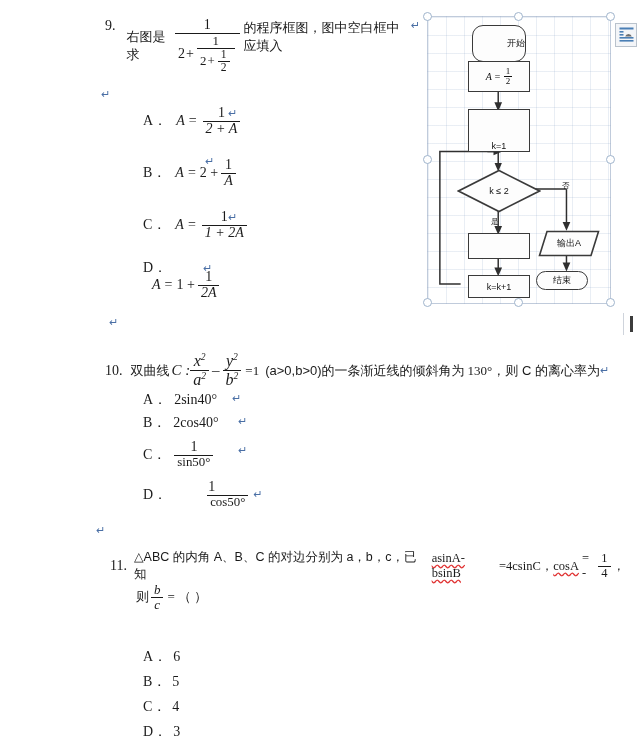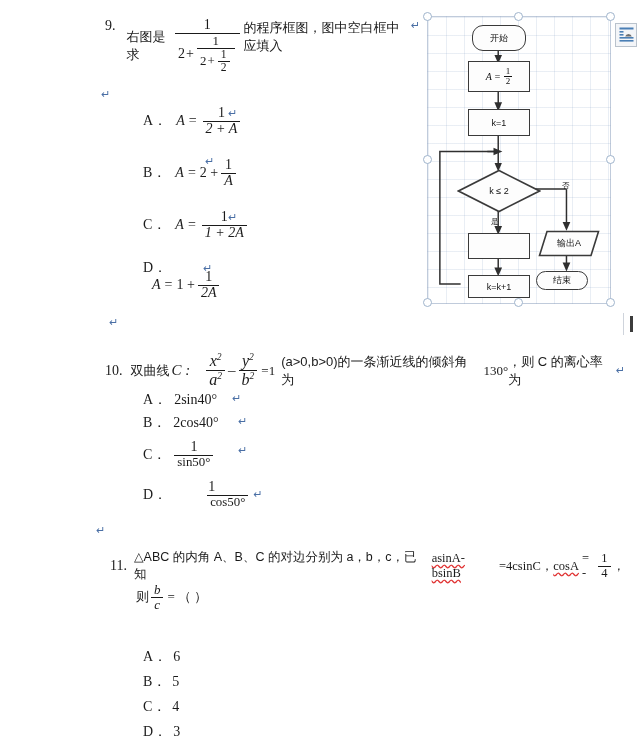--- a/index.html
+++ b/index.html
@@ -250,35 +250,35 @@
       <path d="M33 270 L12 270 L12 136 L68 136" stroke-width="1.5"></path>
       <path d="M60 136 L71 136" marker-end="url(#ar)"></path>
 
       <path d="M103 174 L140 174"></path>
       <line x1="140" y1="174" x2="140" y2="212" marker-end="url(#ar)"></line>
 
       <line x1="140" y1="240" x2="140" y2="253" marker-end="url(#ar)"></line>
     </g>
   </svg>
 
-  <div class="fnode term" style="left:44px; top:8px; width:54px; height:26px;">
+  <div class="fnode term" style="left:44px; top:8px; width:54px; height:37px;justify-content:flex-end;">
     <span>开始</span>
   </div>
 
   <div class="fnode proc" style="left:40px; top:44px; width:62px; height:31px;">
     <span style="display:flex; align-items:center; font-family:'Liberation Serif',serif; font-size:10px;">
       <span class="ital">A =</span>
       <span class="fracbox" style="margin-left:3px; font-size:9px;">
         <span style="padding:0 2px;">1</span>
         <span class="d">2</span>
       </span>
     </span>
   </div>
 
-  <div class="fnode proc" style="left:40px; top:92px; width:62px; height:27px;">
+  <div class="fnode proc" style="left:40px; top:92px; width:62px; height:43px;align-items:flex-end;">
     <span>k=1</span>
   </div>
 
   <div class="fdiamond" style="left:29px; top:152px; width:84px; height:44px;">
     <svg viewBox="0 0 84 44" preserveAspectRatio="none">
       <polygon points="42,1.5 82.5,22 42,42.5 1.5,22" fill="#fdfdfd" stroke="#3a3a3a" stroke-width="1.6"></polygon>
     </svg>
     <span>k ≤ 2</span>
   </div>
 
@@ -326,21 +326,21 @@
 </div>
 <div id="right-edge-tick"></div>
 <div id="right-margin-mark"></div>
 
 <div class="abs" style="left:105px; top:352px; width:520px;">
   <div style="display:flex; align-items:center; font-size:13px;" class="sans">
     <span class="qnum serif">10.</span>
     <span style="margin-left:8px;">双曲线</span>
     <span class="ital serif" style="margin-left:2px; font-size:15px;">C :</span>
 
-    <span class="frac serif" style="font-size:16px; margin-left:16px;">
+    <span class="frac serif" style="font-size:16px; margin-left:0;">
       <span class="num ital">
         <span>x</span><sup style="font-size:.6em;">2</sup>
       </span>
       <span class="den ital">
         <span>a</span><sup style="font-size:.6em;">2</sup>
       </span>
     </span>
 
     <span class="serif" style="font-size:15px; margin:0 1px;">–</span>
 

